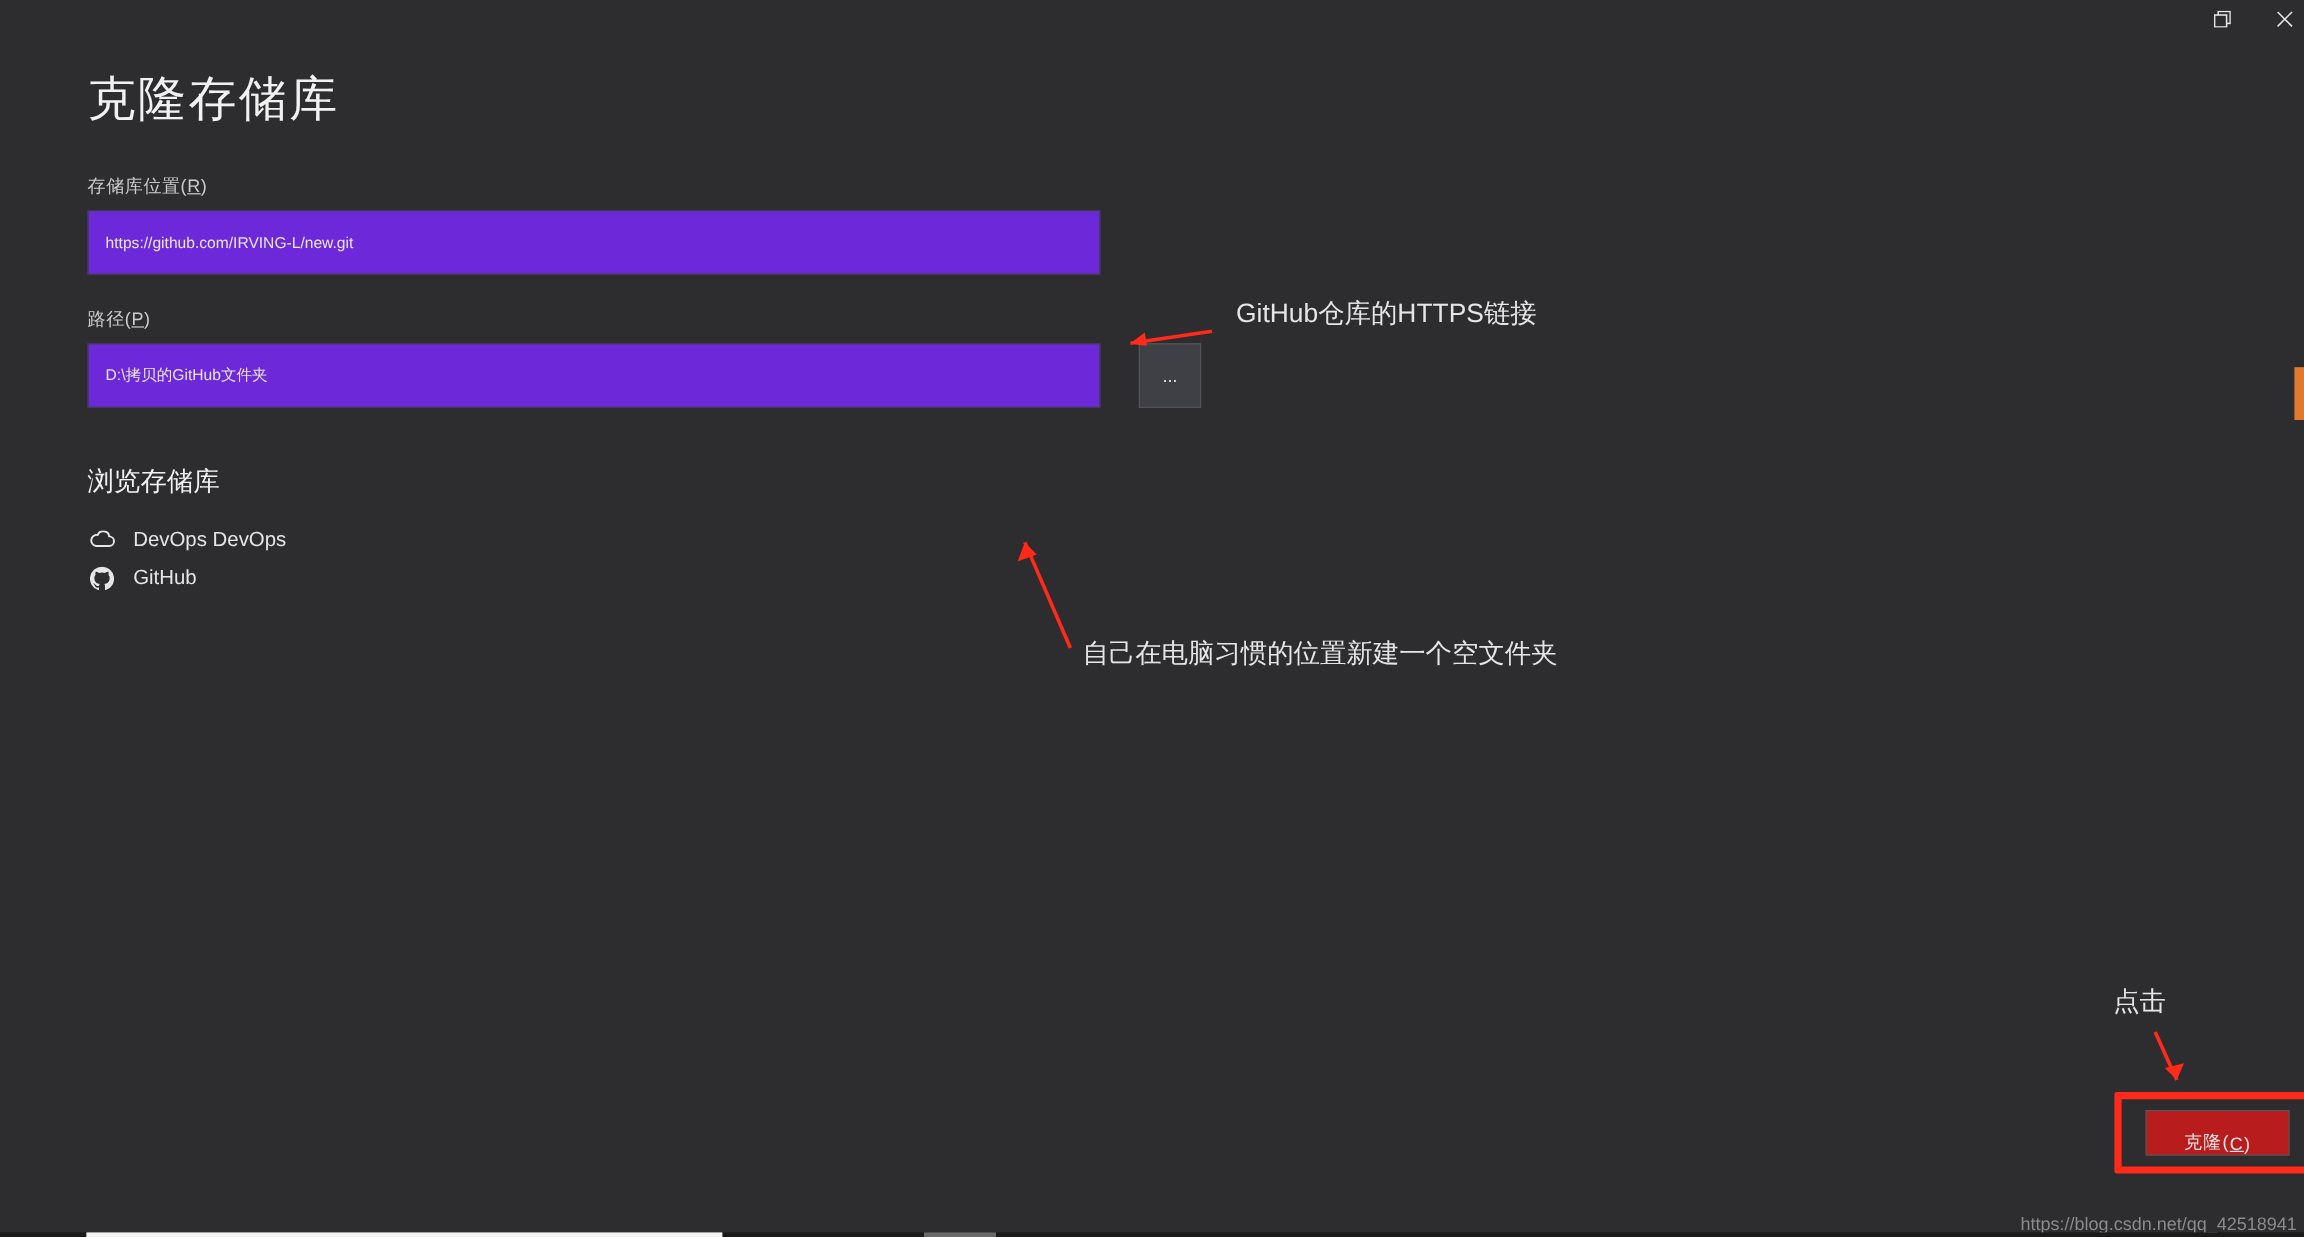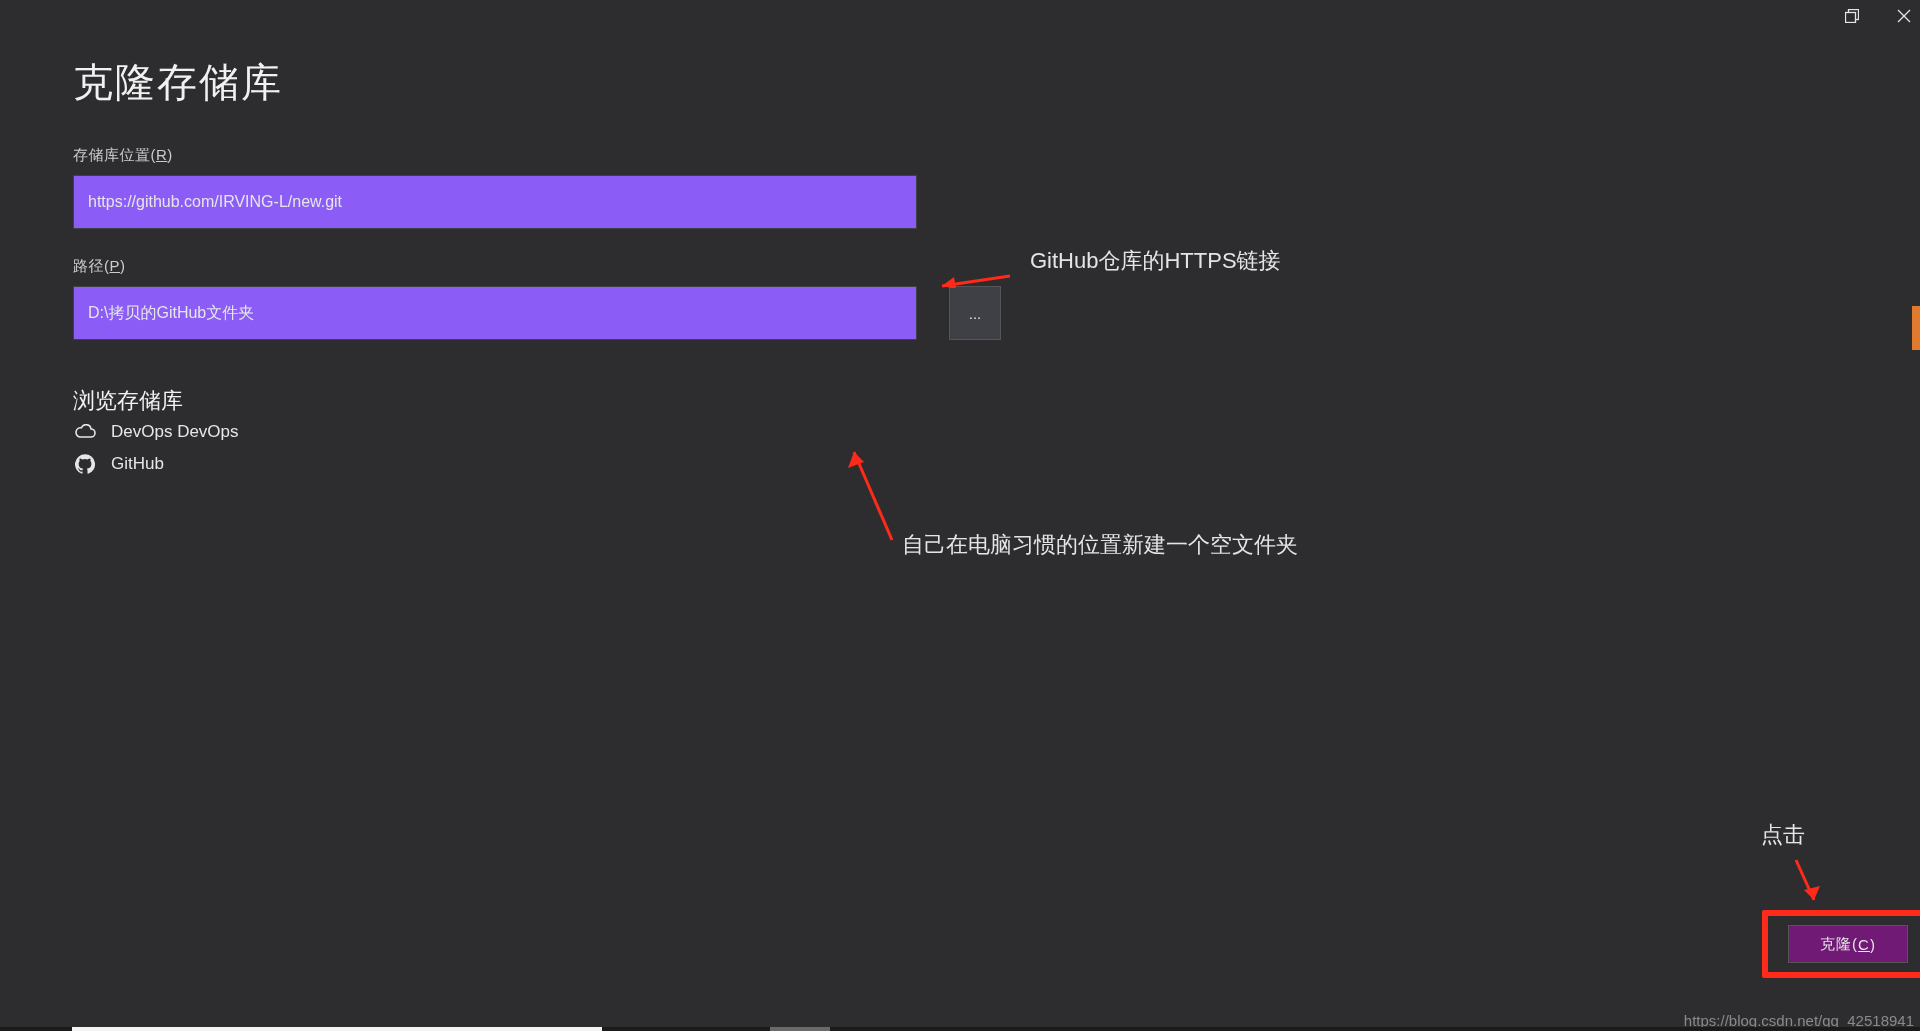--- a/index.html
+++ b/index.html
@@ -62,24 +62,24 @@
 
 .input-row {
   display:flex;
   align-items:center;
   margin-bottom: 28px;
 }
 
 .text-input {
   width: 844px;
   height: 54px;
-  background: #8b5cf6;
+  background: #6d28d9;
   border: 1px solid #3f3f46;
   color: #e6e6e6;
-  font-size: 16px;
+  font-size: 13px;
   padding: 12px 14px;
   outline: none;
 }
 
 .browse-btn {
   width: 52px;
   height: 54px;
   margin-left: 32px;
   background: #3f3f46;
   border: 1px solid #555;
@@ -88,20 +88,21 @@
   display:flex;
   align-items:center;
   justify-content:center;
   cursor:pointer;
 }
 
 h3.browse-title {
   font-size: 22px;
   font-weight: 400;
   margin-top: 46px;
+  margin-bottom: 18px;
 }
 
 .repo-link {
   display:flex;
   align-items:center;
   gap: 14px;
   padding: 6px 0;
   font-size: 17px;
   color: #e6e6e6;
   cursor:pointer;
@@ -120,26 +121,26 @@
   position:absolute;
   border: 6px solid #ff2a1a;
   border-radius: 2px;
   pointer-events:none;
 }
 
 
 .clone-btn {
   width: 120px;
   height: 38px;
-  background: #701a75;
+  background: #b91c1c;
   border: 1px solid #555;
   color: #e6e6e6;
   font-size: 15px;
   display:flex;
-  align-items:center;
+  align-items:flex-end;
   justify-content:center;
   cursor:pointer;
   letter-spacing:1px;
 }
 .ul2 { text-decoration:underline; }
 
 
 .scroll-accent {
   position:absolute;
   right:0;

